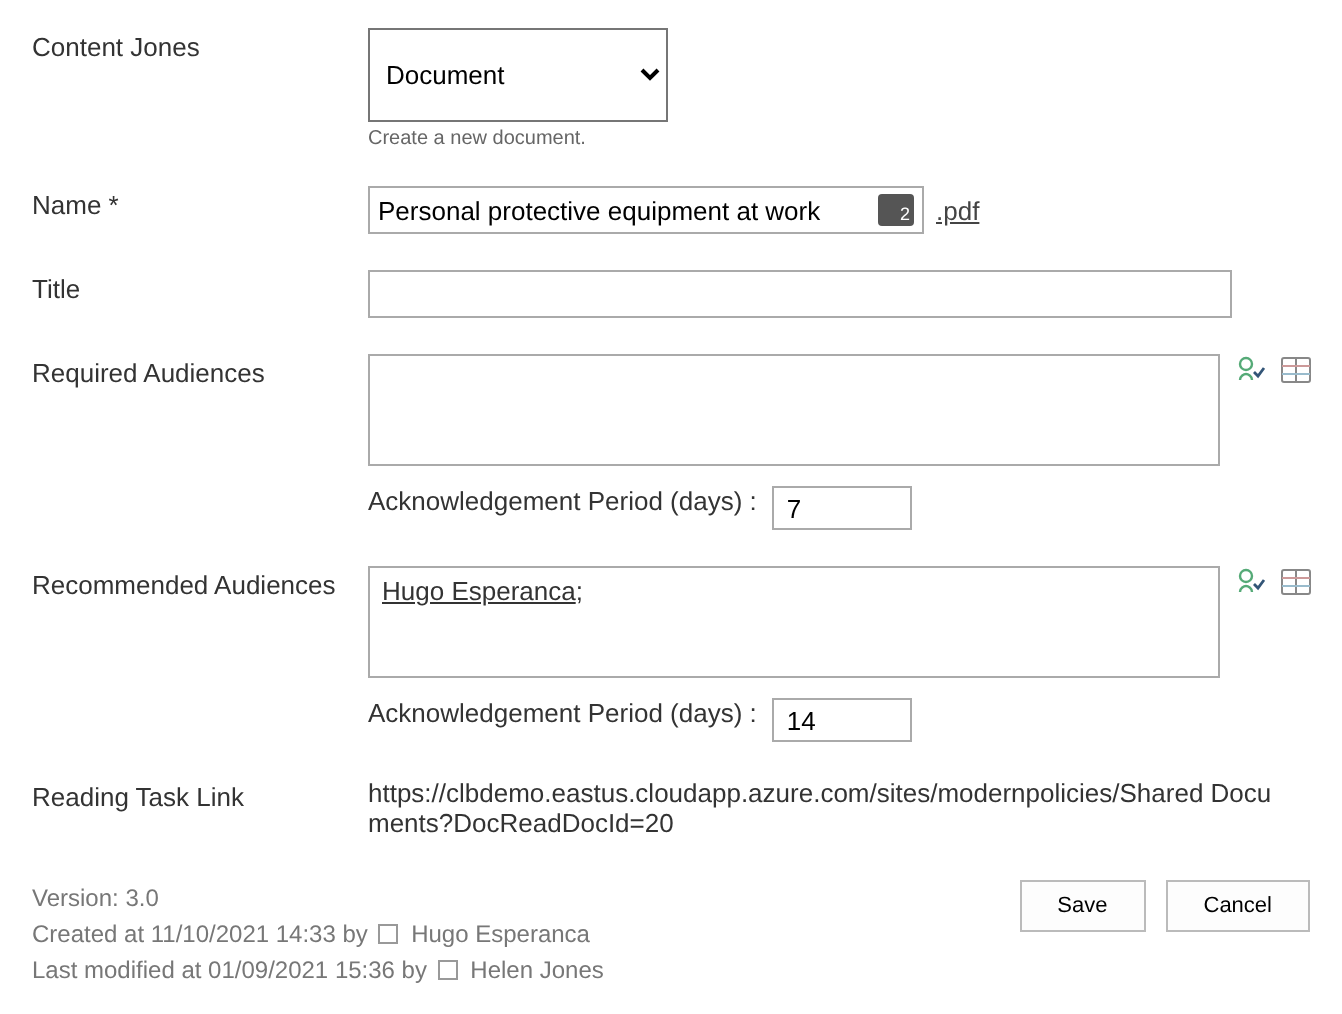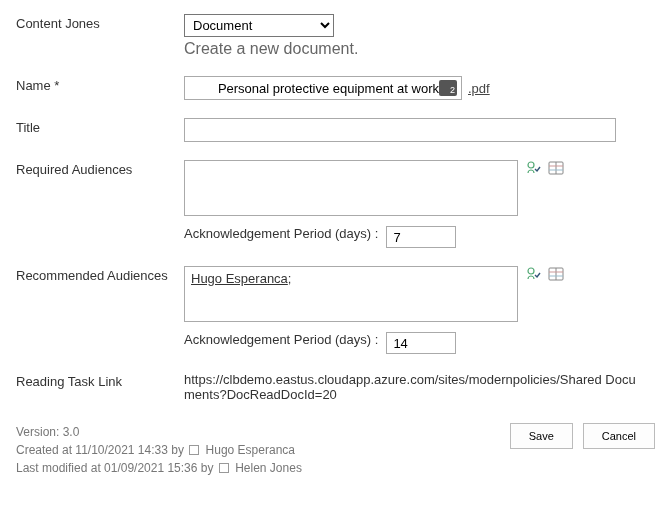--- a/index.html
+++ b/index.html
@@ -23,28 +23,28 @@
     color: #333;
   }
   .field-col {
     flex: 1;
     display: flex;
     flex-direction: column;
   }
   select {
     font-family: inherit;
     font-size: 13px;
-    padding: 2px 4px;
+    padding: 14px 4px;
     width: 150px;
     border: 1px solid #767676;
     background: #fff;
   }
   .helper {
     color: #666;
-    font-size: 16px;
+    font-size: 10px;
     margin-top: 3px;
   }
   .name-line {
     display: flex;
     align-items: center;
     gap: 6px;
   }
   .name-input {
     display: flex;
     align-items: center;
@@ -54,21 +54,20 @@
     width: 278px;
     background: #fff;
   }
   .name-input input {
     border: none;
     outline: none;
     flex: 1;
     font-family: inherit;
     font-size: 13px;
     padding: 0;
-    text-align: right;
   }
   .name-chip {
     width: 18px;
     height: 16px;
     background: #555;
     border-radius: 2px;
     color: #fff;
     font-size: 9px;
     display: flex;
     align-items: flex-end;
@@ -87,21 +86,21 @@
     padding: 2px 6px;
     font-family: inherit;
     font-size: 13px;
   }
   .aud-line {
     display: flex;
     align-items: flex-start;
     gap: 8px;
   }
   .aud-box {
-    width: 334px;
+    width: 426px;
     height: 56px;
     border: 1px solid #aaa;
     padding: 4px 6px;
     font-size: 13px;
     background: #fff;
     overflow: hidden;
   }
   .aud-box .resolved {
     text-decoration: underline;
     color: #333;

